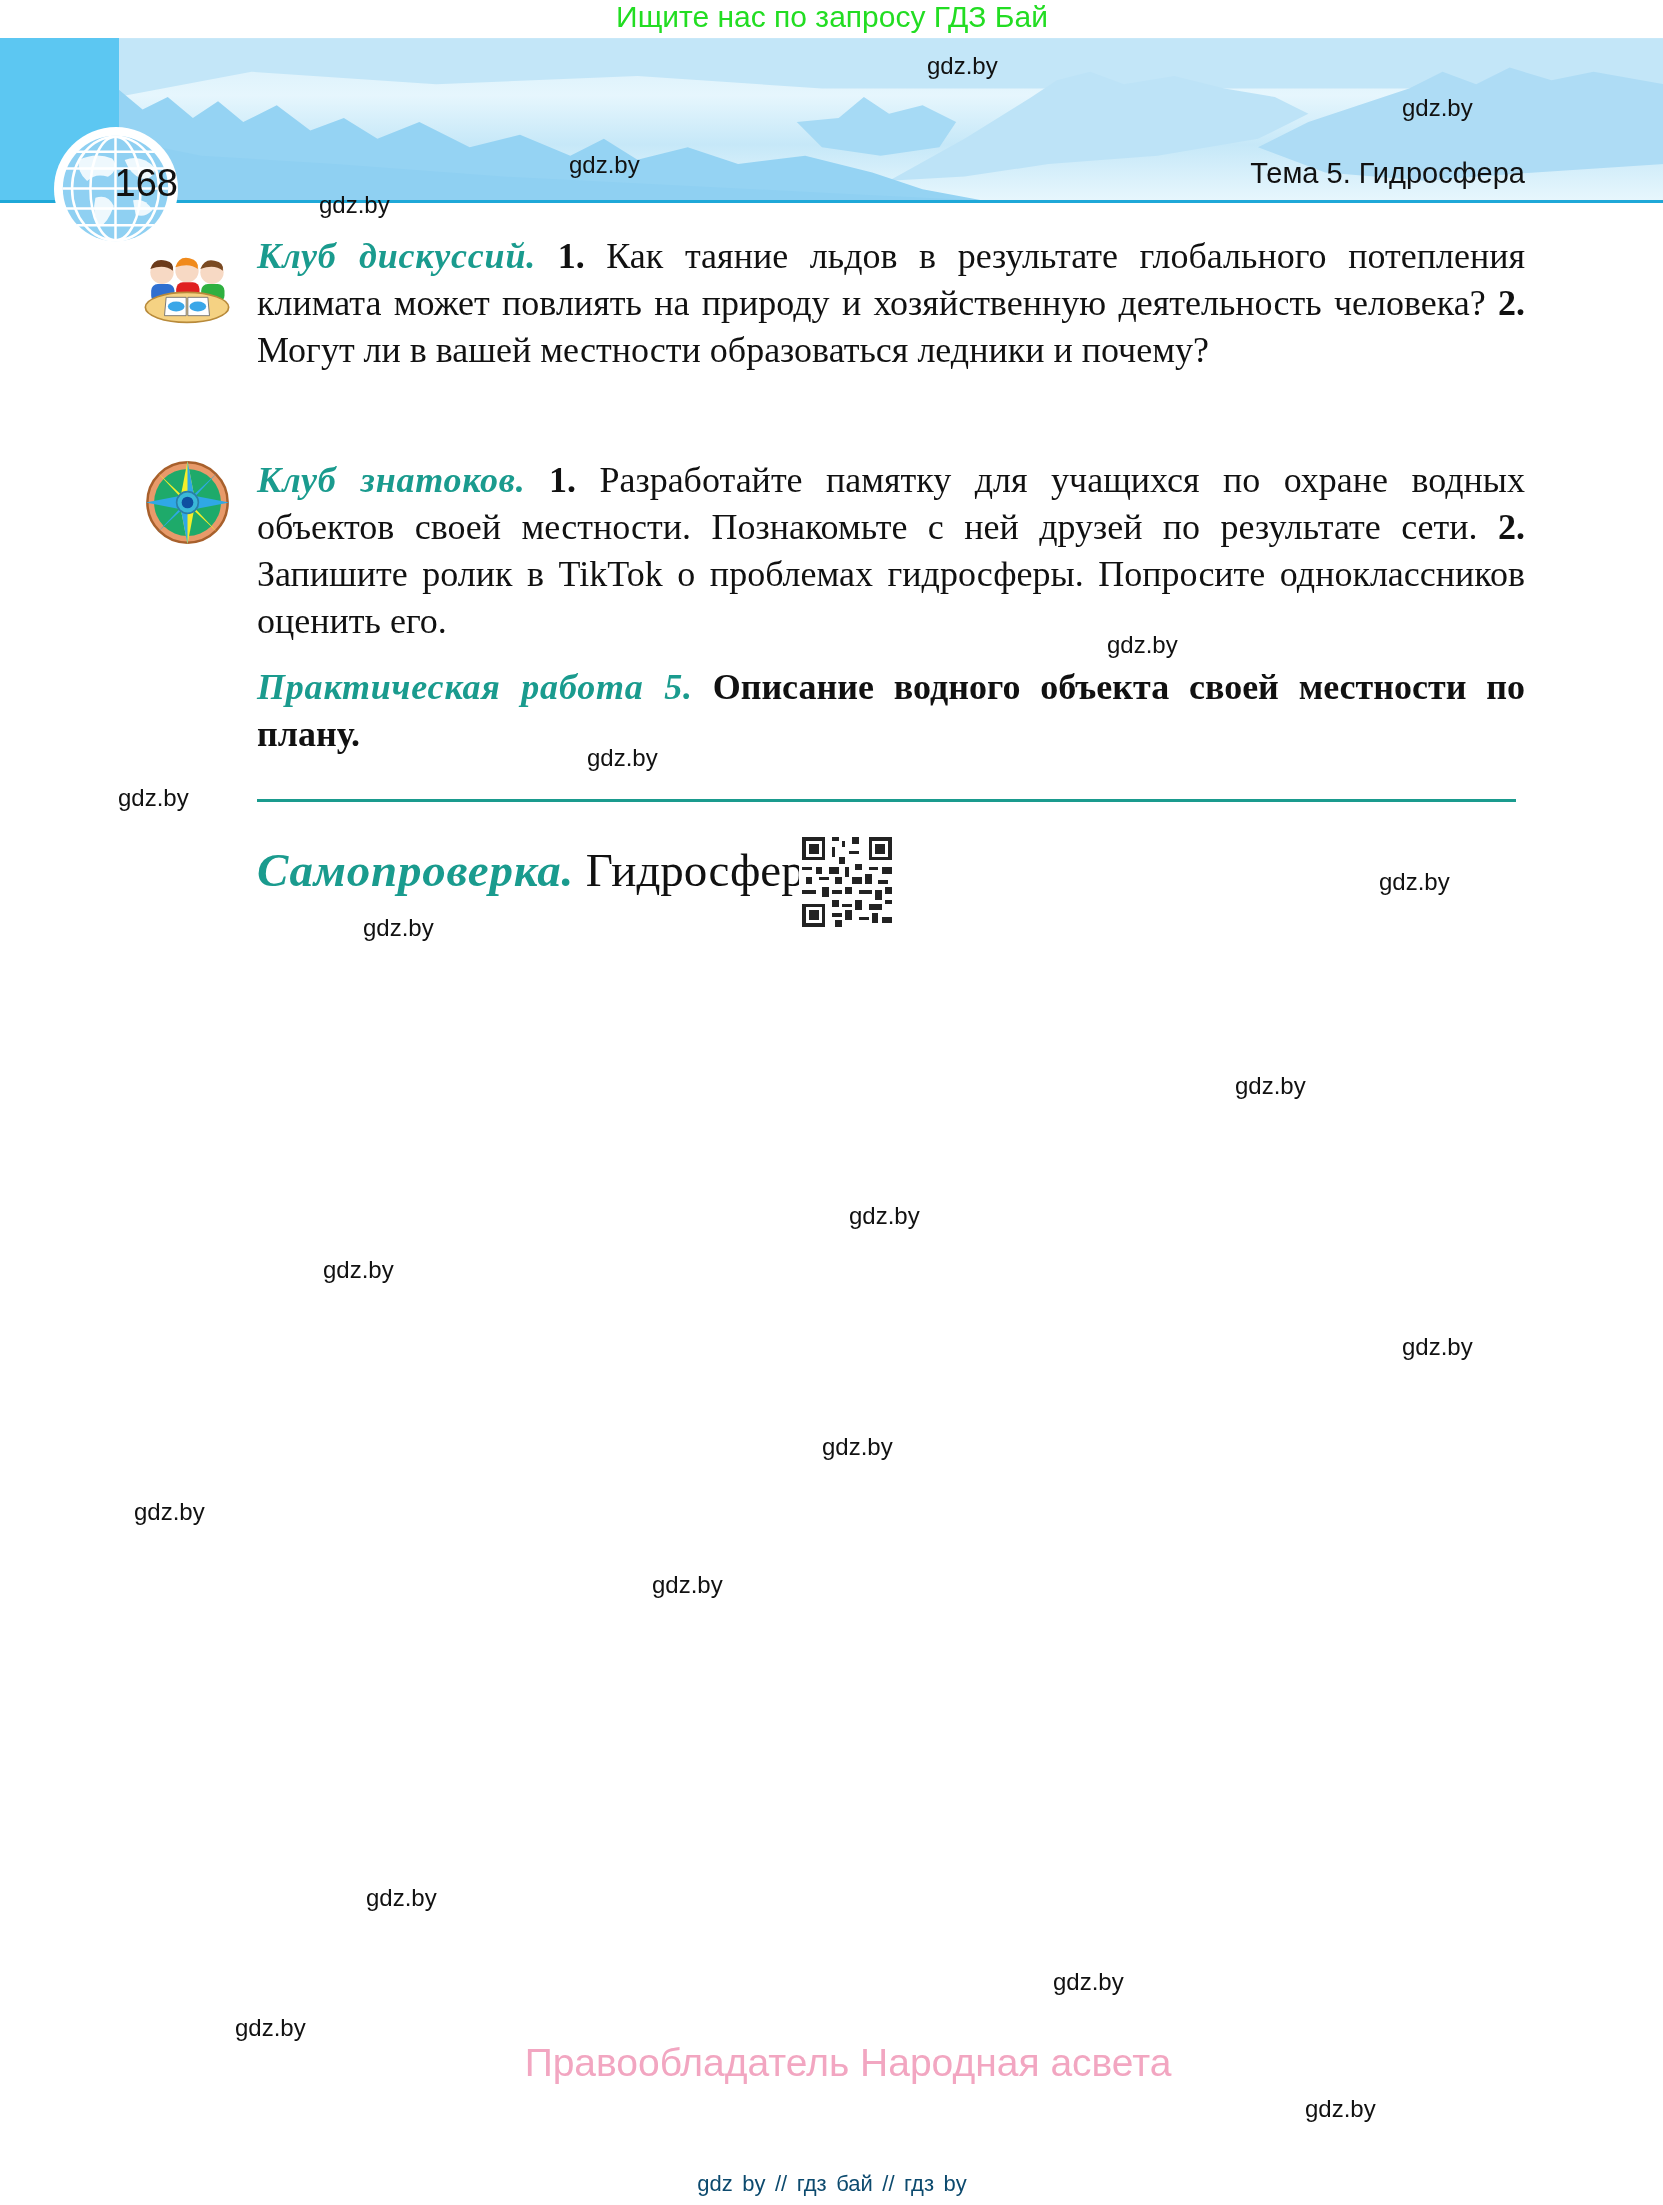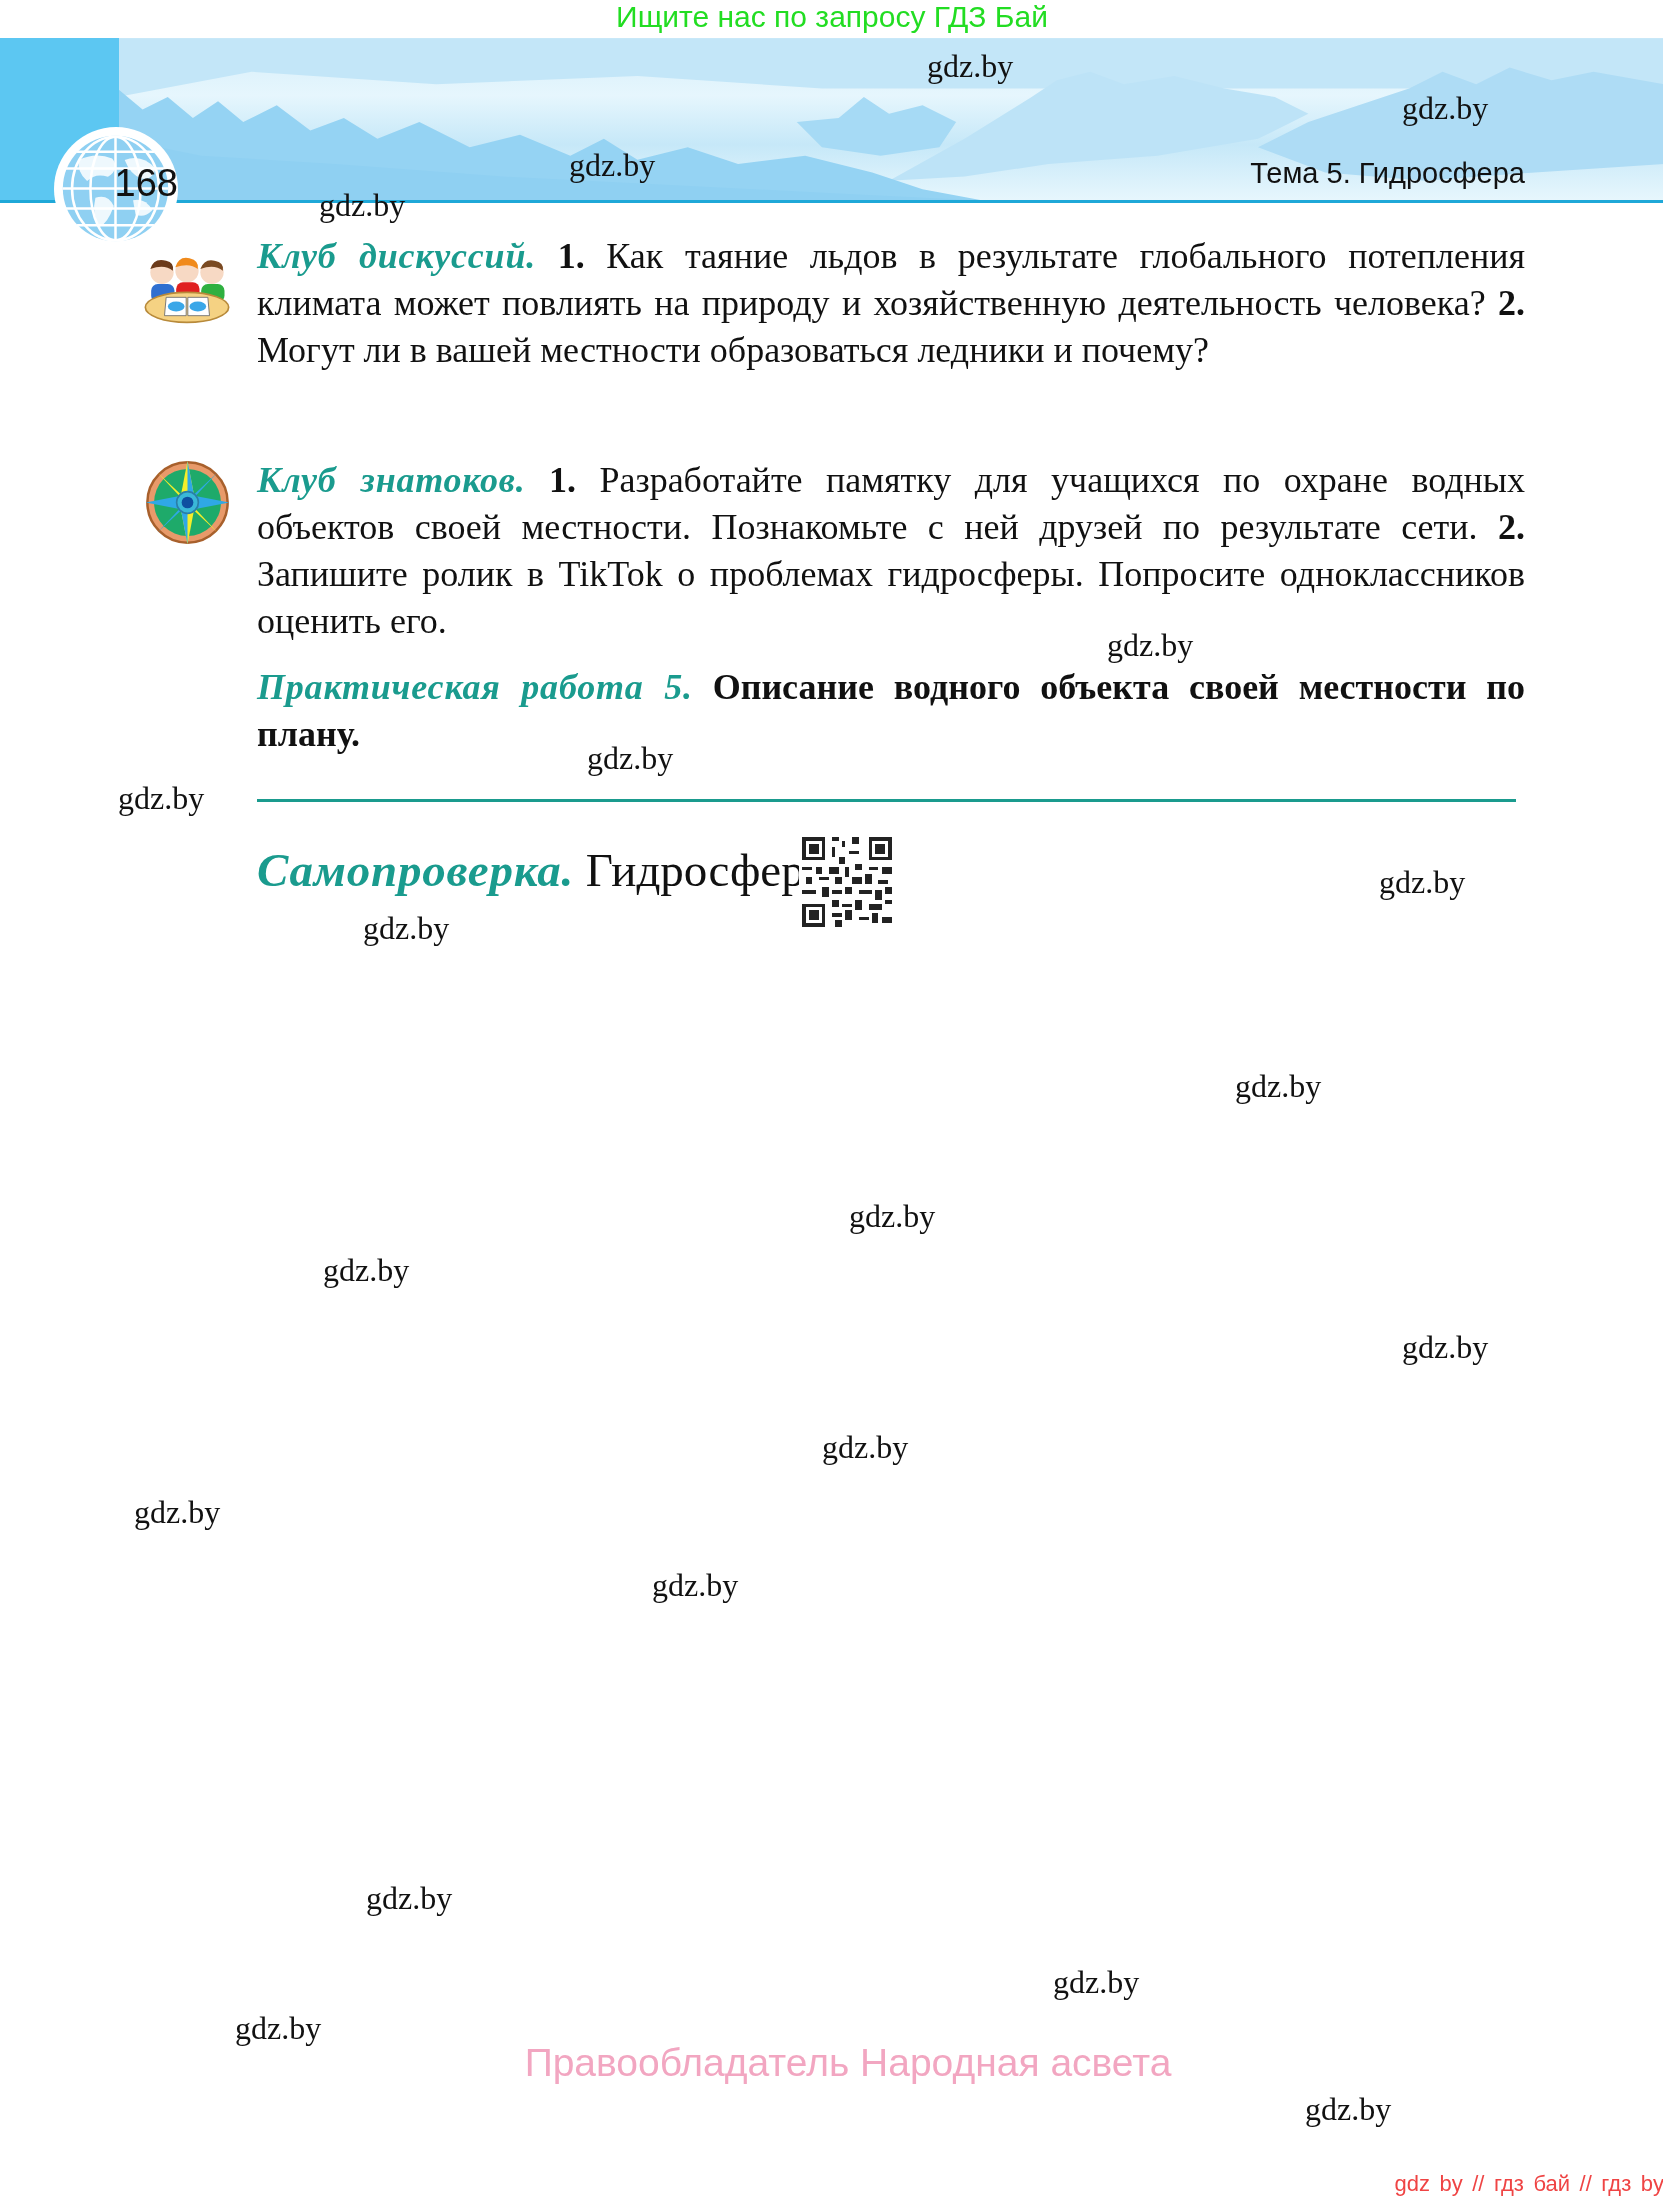--- a/index.html
+++ b/index.html
@@ -63,27 +63,27 @@
   .qr {
     position: absolute; left: 799px; top: 834px; width: 96px; height: 96px;
     background: #fff;
   }
   .copyright {
     position: absolute; left: 16px; top: 2039px; width: 1664px; text-align: center;
     font-family: "Liberation Sans", sans-serif; font-size: 39px; color: #f2a6c1;
     line-height: 47px;
   }
   .footer-links {
-    position: absolute; left: 0; top: 2170px; width: 1664px; text-align: right;
-    font-family: "Liberation Sans", sans-serif; font-size: 22px; color: #ef4444;
+    position: absolute; left: 0; top: 2170px; width: 1664px; text-align: center;
+    font-family: "Liberation Sans", sans-serif; font-size: 22px; color: #0c4a6e;
     line-height: 28.5px; word-spacing: 3.4px;
   }
   .wm {
-    position: absolute; font-family: Liberation Serif, serif;
-    font-size: 32px; color: #111; line-height: 28.5px; white-space: nowrap;
+    position: absolute; font-family: Liberation Sans, sans-serif;
+    font-size: 24px; color: #111; line-height: 28.5px; white-space: nowrap;
   }
 </style>
 </head>
 <body>
 
 <div class="top-banner">Ищите нас по запросу ГДЗ Бай</div>
 
 <div class="header-band">
   <svg width="1664" height="164" viewBox="0 0 1984 195">
     <path d="M140 70 L300 40 L520 55 L760 45 L980 60 L1984 60 L1984 0 L140 0 Z" fill="#c3e6f8"></path>

